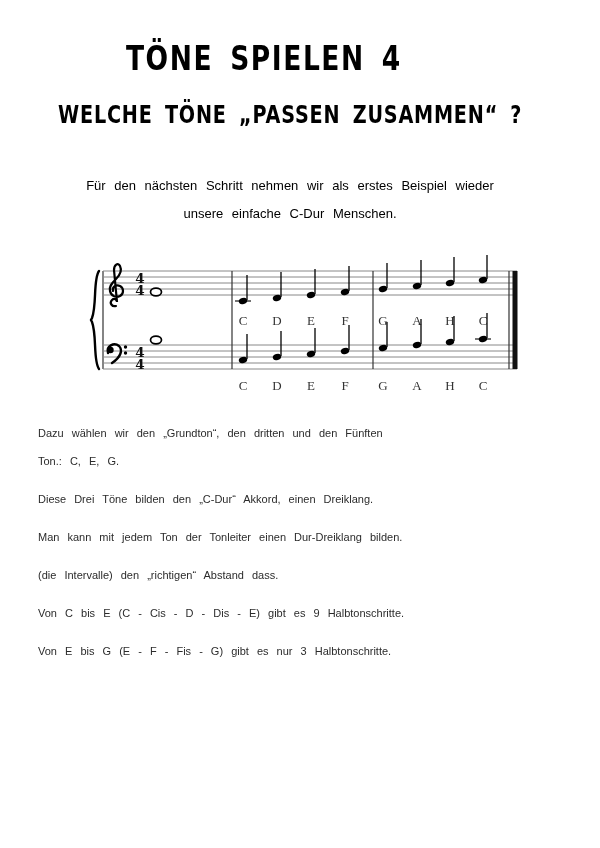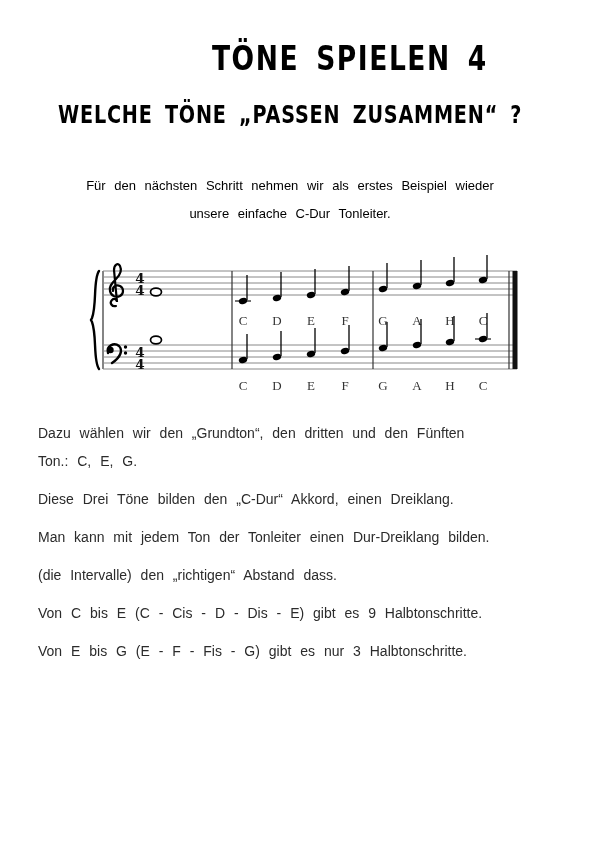--- a/index.html
+++ b/index.html
@@ -10,21 +10,21 @@
     height: 848px;
     background: #ffffff;
     overflow: hidden;
     font-family: "Liberation Sans", sans-serif;
     color: #2b2b2b;
   }
   .heading-block {
     position: absolute;
     left: 0;
     width: 527px;
-    text-align: right;
+    text-align: center;
     color: #000000;
   }
   .title-block { top: 36px; height: 44px; line-height: 44px; }
   .subtitle-block { top: 99px; height: 32px; line-height: 32px; }
   .title-text {
     display: inline-block;
     font-family: "DejaVu Sans", sans-serif;
     font-weight: 700;
     font-size: 34px;
     letter-spacing: 2px;
@@ -61,21 +61,21 @@
     left: 85px;
     top: 253px;
     width: 450px;
     height: 145px;
   }
   .paragraphs {
     position: absolute;
     left: 38px;
     top: 419px;
     width: 540px;
-    font-size: 14px;
+    font-size: 11px;
     color: #2b2b2b;
   }
   .paragraphs p { margin: 0 0 10px 0; }
   .paragraphs .line {
     display: block;
     line-height: 28px;
     word-spacing: 5px;
     white-space: nowrap;
   }
   .staff-line { stroke: #888888; stroke-width: 1; }
@@ -104,21 +104,21 @@
   <div class="heading-block title-block">
     <span class="title-text">TÖNE SPIELEN 4</span>
   </div>
 
   <div class="heading-block subtitle-block">
     <span class="subtitle-text">WELCHE TÖNE „PASSEN ZUSAMMEN“ ?</span>
   </div>
 
   <div class="intro-block">
     <div class="line">Für den nächsten Schritt nehmen wir als erstes Beispiel wieder</div>
-    <div class="line">unsere einfache C-Dur Tonleiter.</div>
+    <div class="line">unsere einfache C-Dur Menschen.</div>
   </div>
 
   <div class="score-wrap">
     <svg width="450" height="145" viewBox="0 0 450 145">
 
       <path class="music-stroke" d="M14,18 C8,26 12,52 7,65 L6,67 L7,69 C12,82 8,108 14,116" stroke-width="2.4"></path>
 
       <line class="barline" x1="18" y1="18" x2="18" y2="116"></line>
 
       <g>

